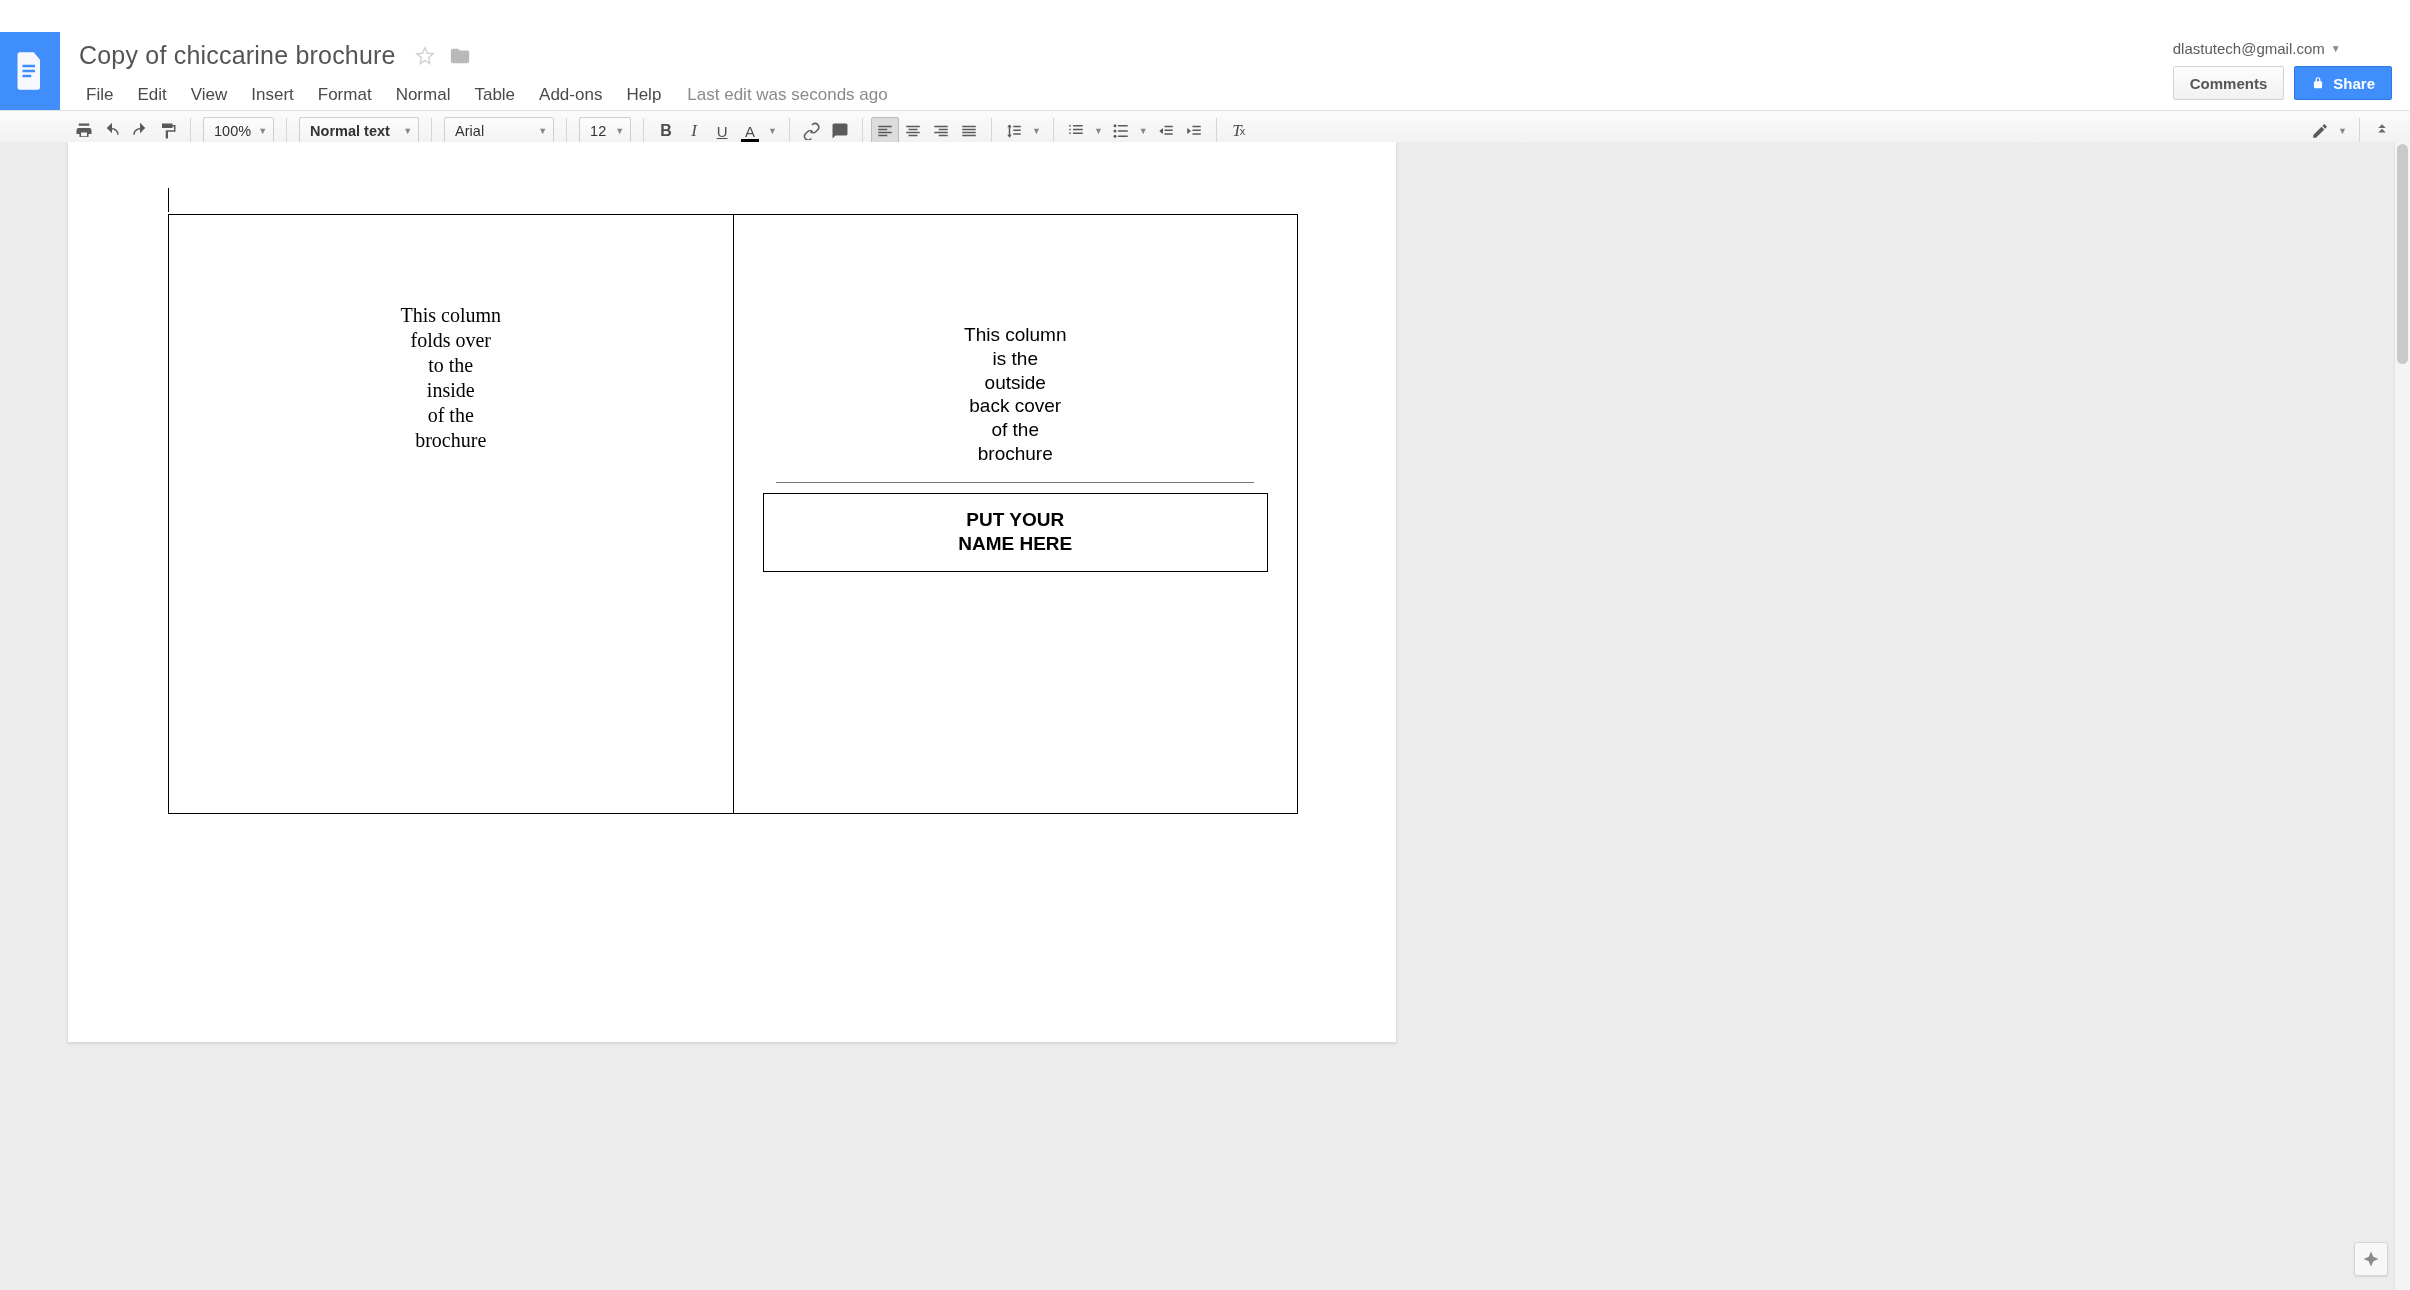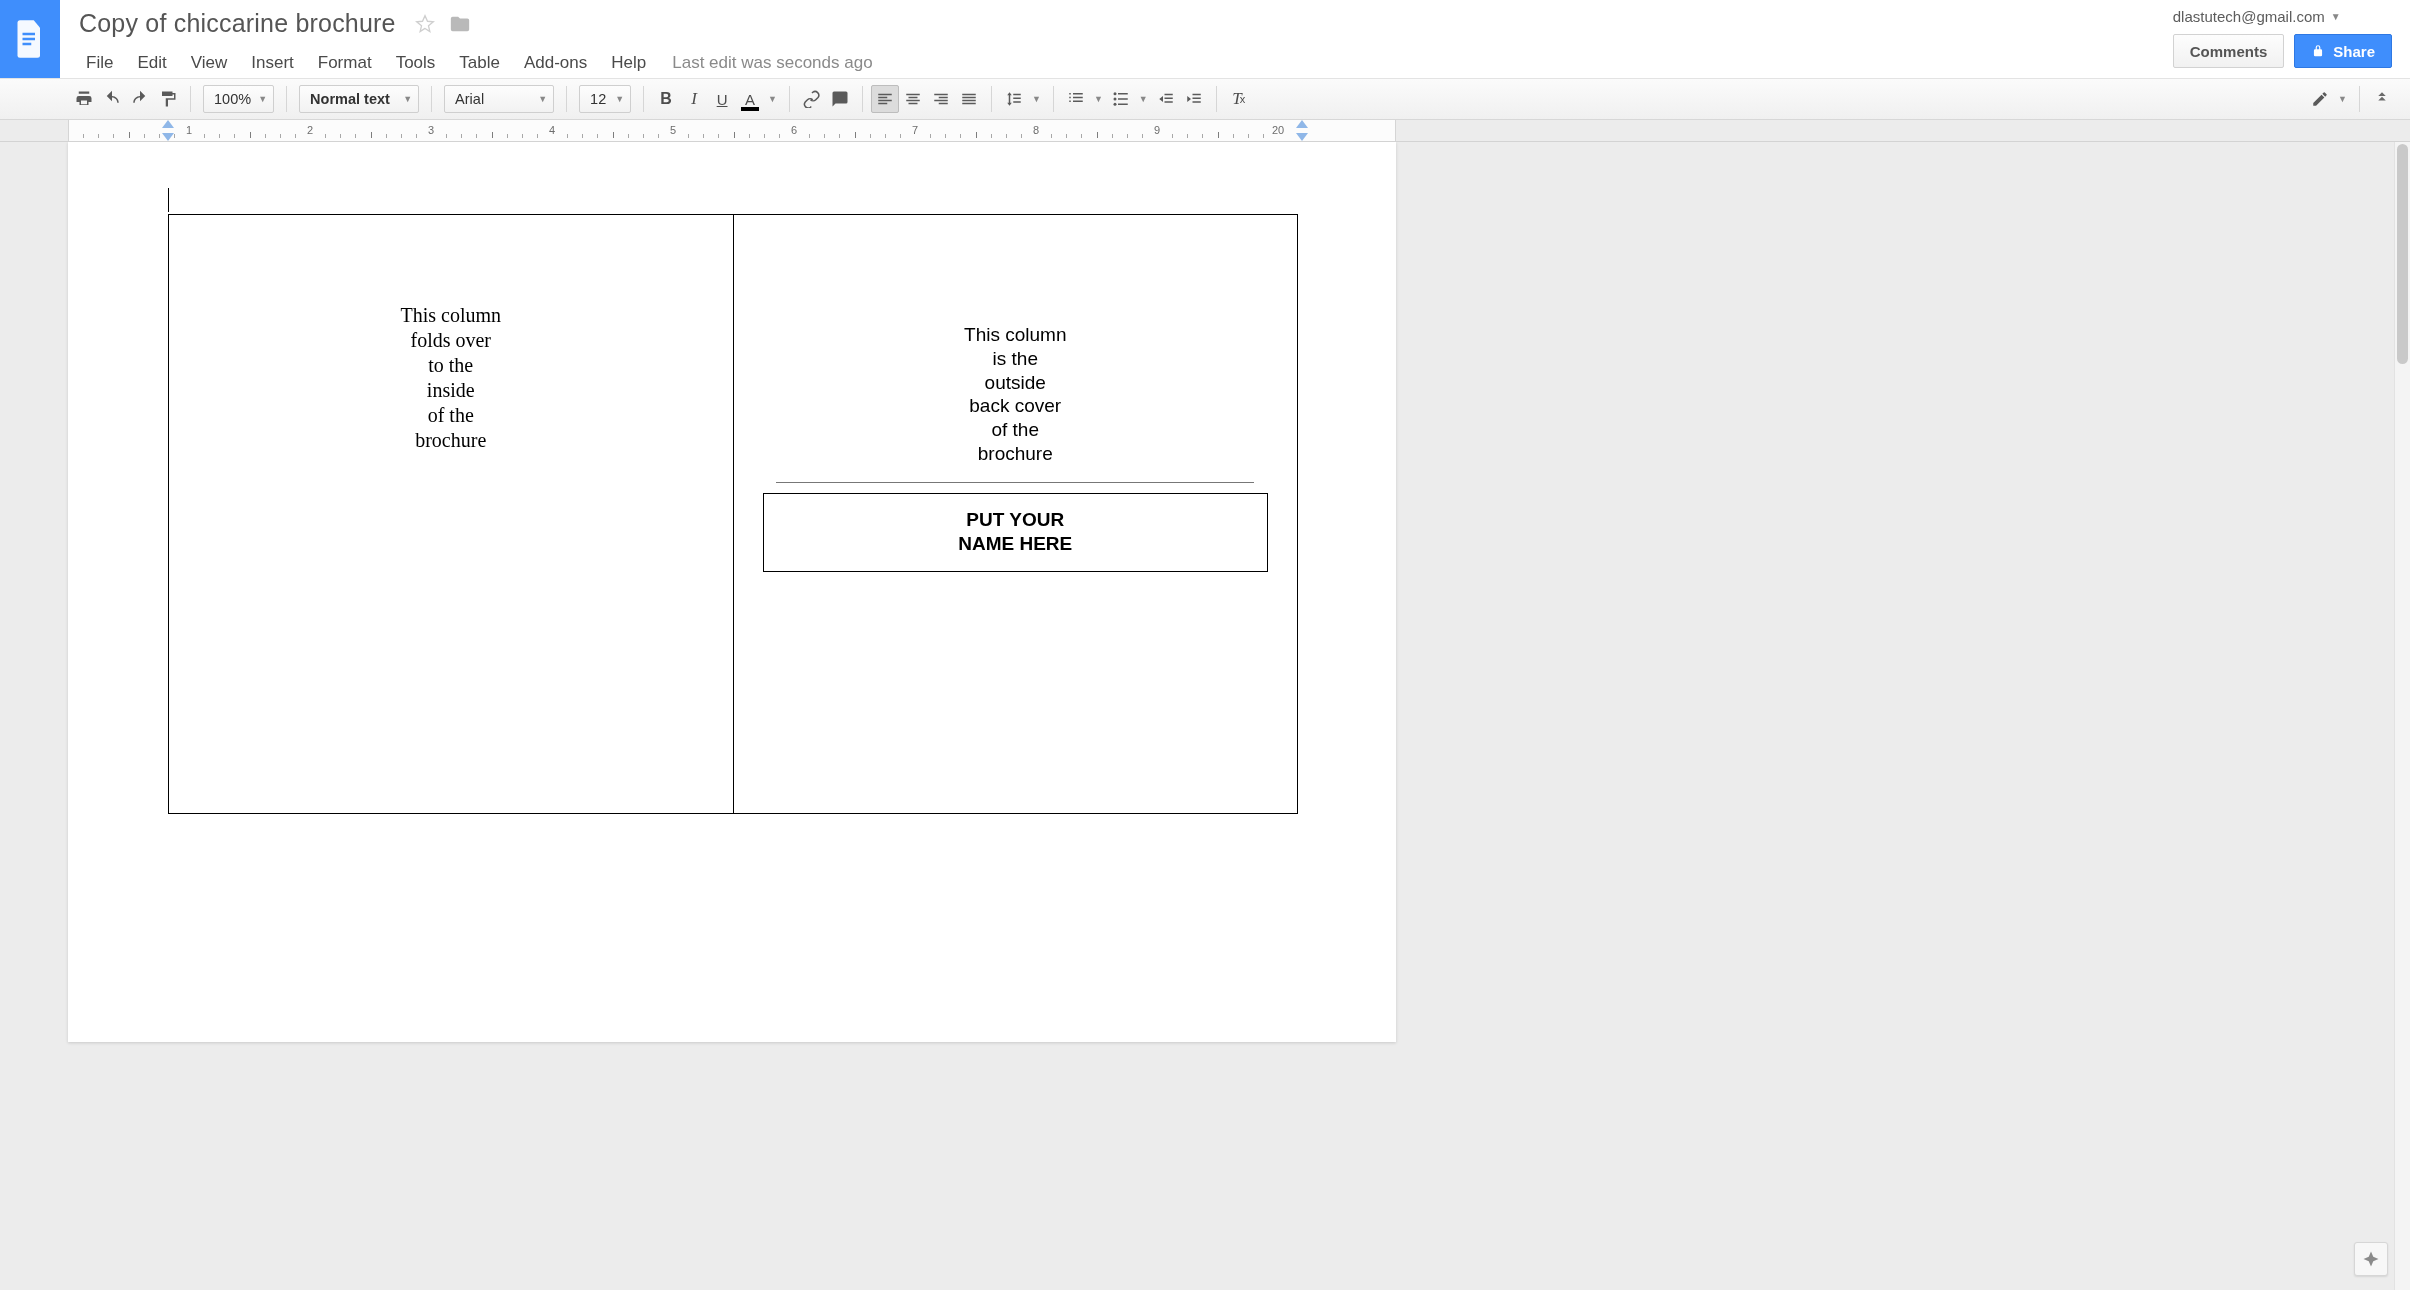--- a/index.html
+++ b/index.html
@@ -5,20 +5,21 @@
   * { box-sizing: border-box; margin: 0; padding: 0; }
   html, body { height: 100%; width: 100%; font-family: Arial, sans-serif; background: #fff; overflow: hidden; }
 
   
   .header {
     display: flex;
     align-items: stretch;
     height: 78px;
     border-bottom: 0 solid transparent;
     background: #fff;
+    margin-top: 32px;
   }
   .docs-logo {
     width: 60px;
     background: #3f8efc;
     display: flex;
     align-items: center;
     justify-content: center;
     cursor: pointer;
   }
   .docs-logo svg { width: 30px; height: 38px; fill: #fff; }
@@ -368,21 +369,21 @@
           </svg>
       </span>
     </div>
 
     <div class="menubar">
       <span class="menu-item">File</span>
       <span class="menu-item">Edit</span>
       <span class="menu-item">View</span>
       <span class="menu-item">Insert</span>
       <span class="menu-item">Format</span>
-      <span class="menu-item">Tools</span>
+      <span class="menu-item">Normal</span>
       <span class="menu-item">Table</span>
       <span class="menu-item">Add-ons</span>
       <span class="menu-item">Help</span>
       <span class="last-edit">Last edit was seconds ago</span>
     </div>
   </div>
 
   <div class="account-block">
     <div class="account-email">
       <span>dlastutech@gmail.com</span>

